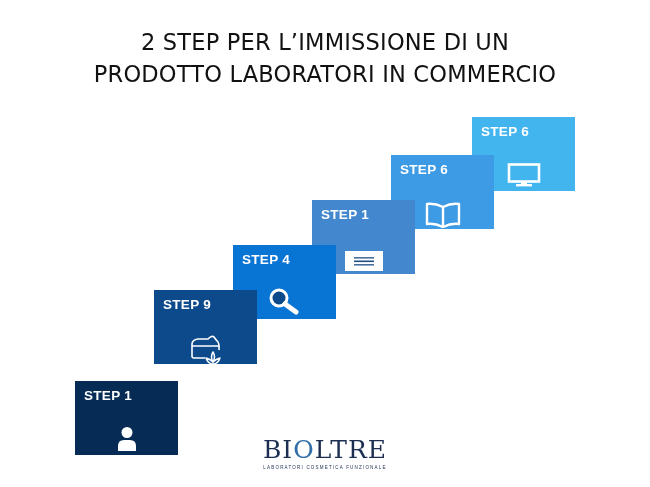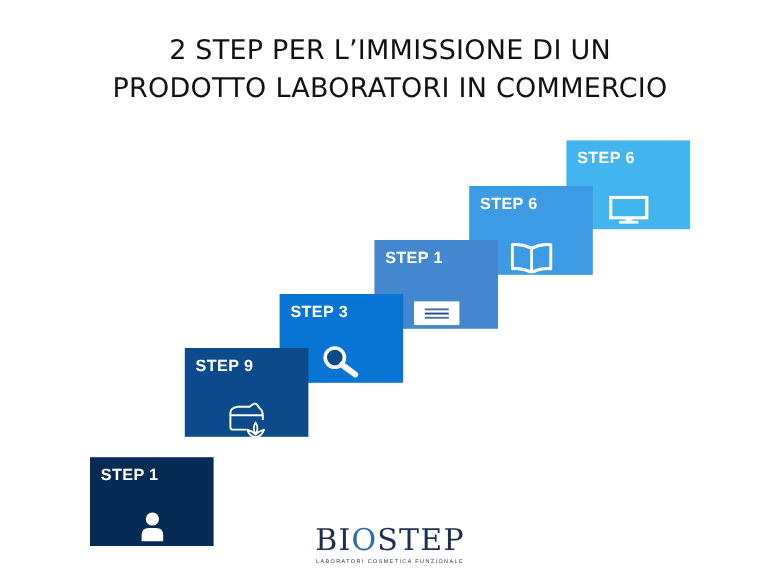--- a/index.html
+++ b/index.html
@@ -76,21 +76,21 @@
     <svg width="38" height="20" viewBox="0 0 38 20">
       <rect x="0" y="0" width="38" height="20" fill="#fff"></rect>
       <rect x="9" y="6" width="20" height="1.6" fill="#4a6f9a"></rect>
       <rect x="9" y="9.5" width="20" height="1.6" fill="#1f4f86"></rect>
       <rect x="9" y="13" width="20" height="1.6" fill="#4a6f9a"></rect>
     </svg>
   </div>
 </div>
 
 <div class="step" style="left:233px; top:245px; background:#0874d4; z-index:4;">
-  <span class="step-label">STEP 3</span>
+  <span class="step-label">STEP 4</span>
   <div class="step-icon" style="top:37px;">
     <svg width="34" height="30" viewBox="0 0 34 30">
       <circle cx="11" cy="11" r="8" fill="#0a4a8a" stroke="#fff" stroke-width="3"></circle>
       <line x1="17" y1="17" x2="28" y2="25" stroke="#fff" stroke-width="5" stroke-linecap="round"></line>
     </svg>
   </div>
 </div>
 
 <div class="step" style="left:154px; top:290px; background:#0c4a8c; z-index:5;">
   <span class="step-label">STEP 9</span>
@@ -109,15 +109,15 @@
   <span class="step-label">STEP 1</span>
   <div class="step-icon" style="top:38px;">
     <svg width="22" height="26" viewBox="0 0 22 26">
       <circle cx="11" cy="6.5" r="5.5" fill="#fff"></circle>
       <path d="M2 25 L2 20 Q2 14 8 14 L14 14 Q20 14 20 20 L20 25 Z" fill="#fff"></path>
     </svg>
   </div>
 </div>
 
 <div class="logo">
-  <div class="logo-word"><span>BI</span><span class="o">O</span><span>STEP</span></div>
+  <div class="logo-word"><span>BI</span><span class="o">O</span><span>LTRE</span></div>
   <div class="logo-sub">LABORATORI COSMETICA FUNZIONALE</div>
 </div>
 
 </body></html>

